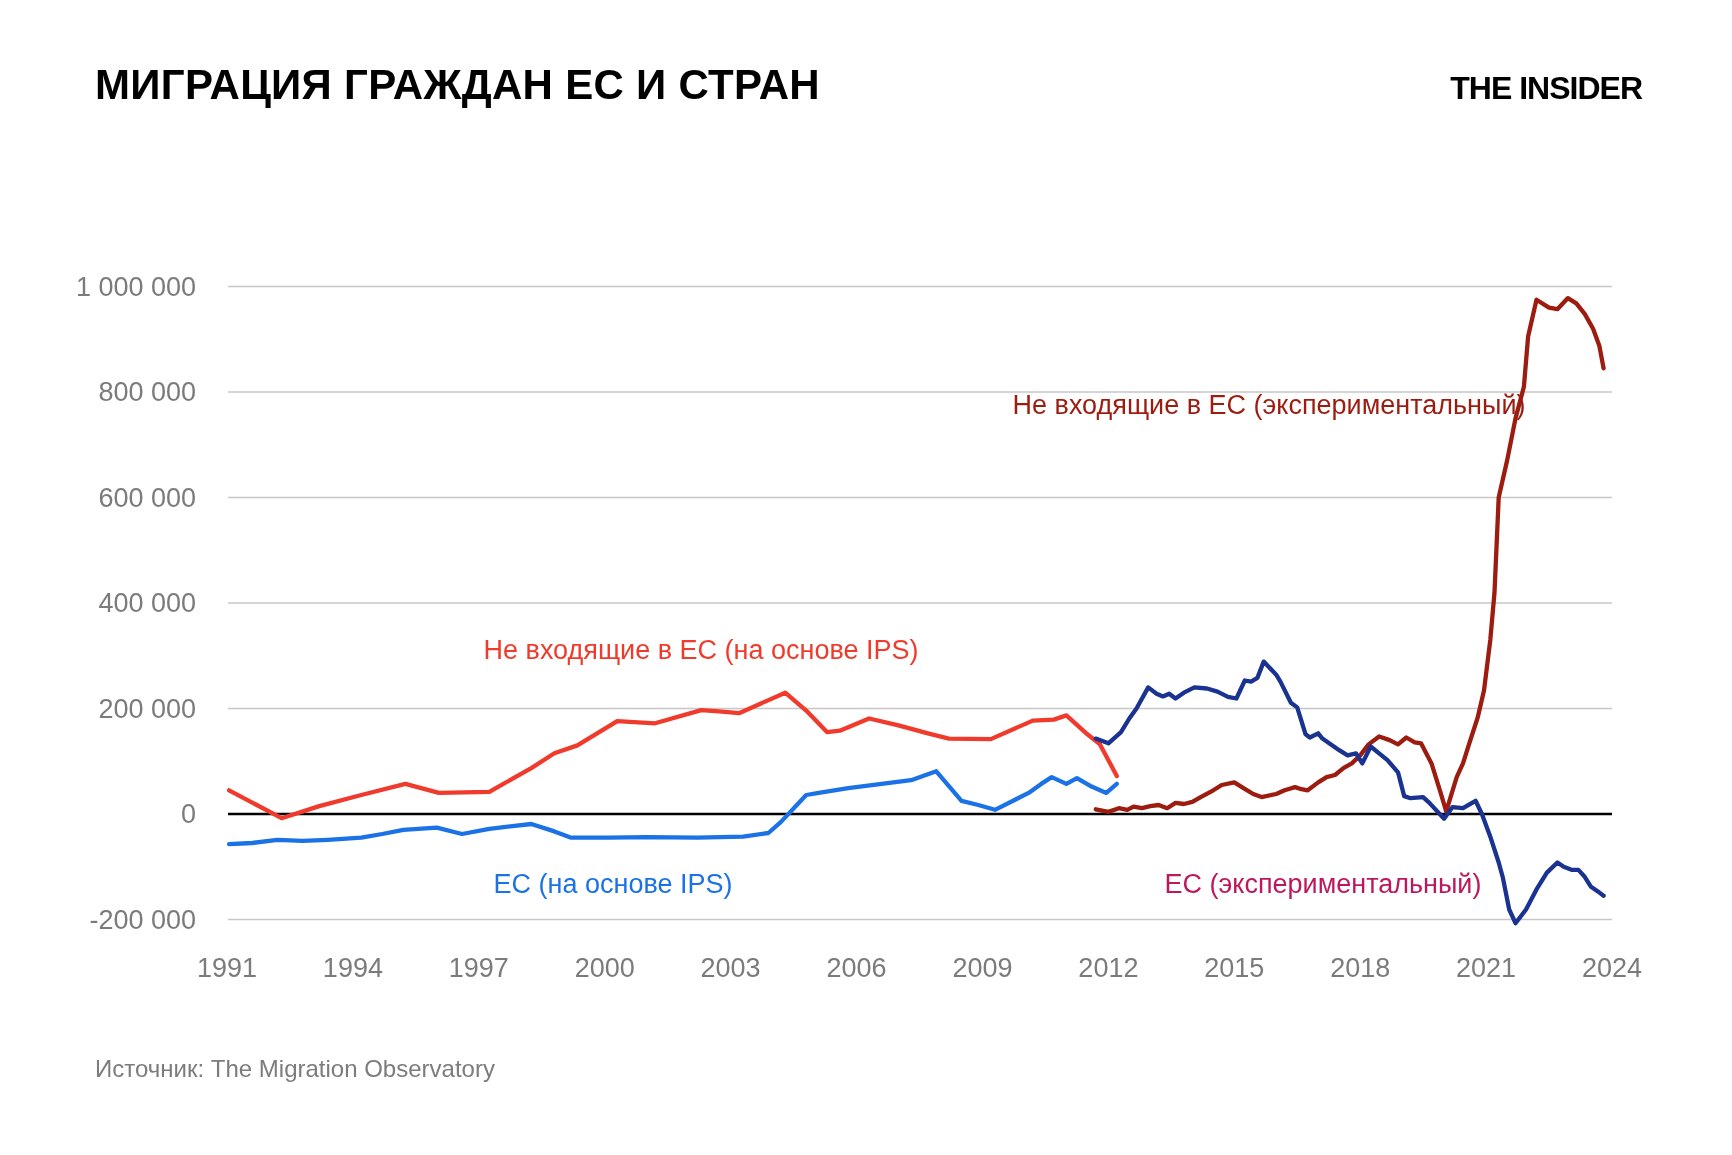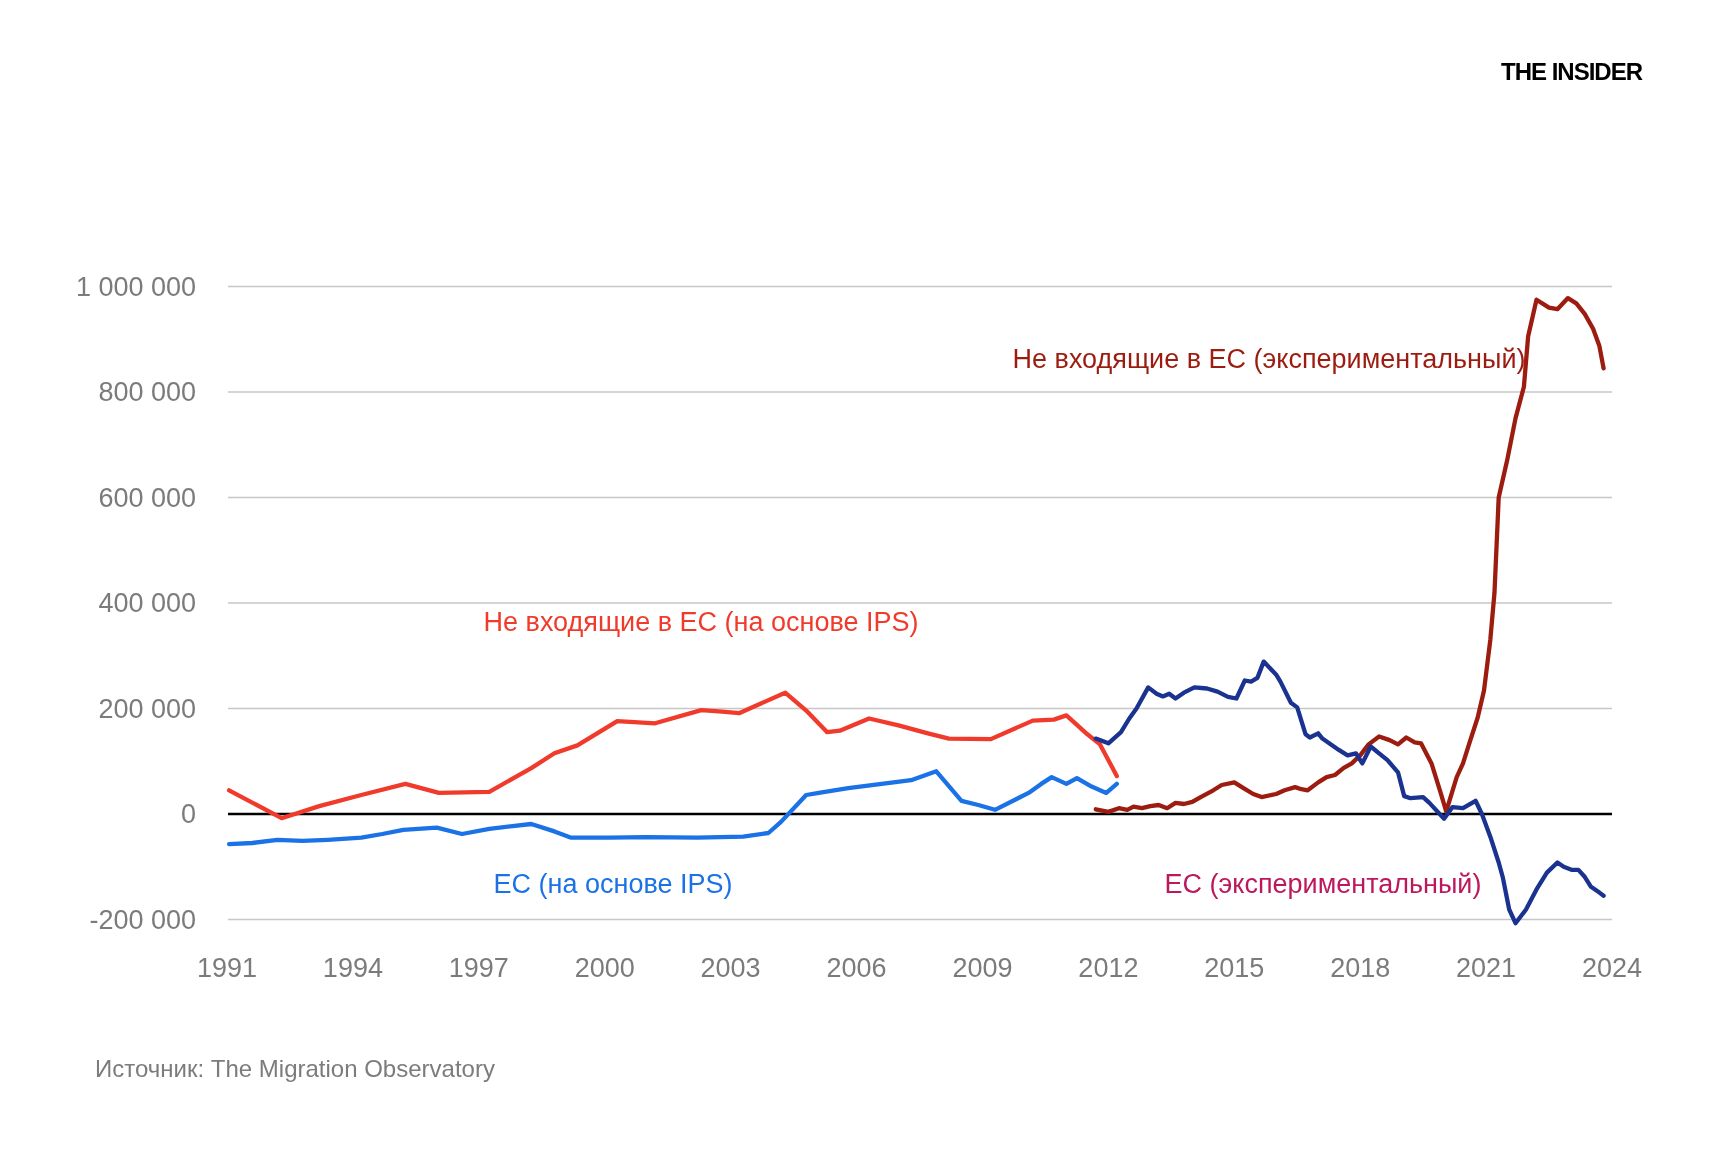--- a/index.html
+++ b/index.html
@@ -1,25 +1,25 @@
 <!DOCTYPE html>
 <html><head>
 <meta charset="utf-8">
 <style>
   html,body{margin:0;padding:0;background:#ffffff;}
   body{width:1732px;height:1155px;position:relative;overflow:hidden;
        font-family:"Liberation Sans", sans-serif;}
   .title{position:absolute;left:95px;top:58px;font-size:42px;font-weight:bold;
          line-height:53px;color:#000;letter-spacing:.3px;white-space:nowrap;}
-  .logo{position:absolute;top:58px;right:90px;font-size:24px;font-weight:bold;
+  .logo{position:absolute;top:70px;right:90px;font-size:32px;font-weight:bold;
         letter-spacing:-1px;color:#000;white-space:nowrap;}
   .src{position:absolute;left:95px;top:1055px;font-size:24px;color:#7c7c7c;white-space:nowrap;}
   .series-label{position:absolute;transform:translate(-50%,-50%);font-size:27px;
                 white-space:nowrap;}
-  #lbl-non-eu-ips{left:701px;top:622px;}
+  #lbl-non-eu-ips{left:701px;top:650px;}
   #lbl-non-eu-exp{left:1269px;top:359px;}
   #lbl-eu-ips{left:613px;top:884px;text-align:center;}
   #lbl-eu-exp{left:1323px;top:884px;}
   #chart-svg{position:absolute;left:0;top:0;}
   .ytick,.xtick{font-family:"Liberation Sans",sans-serif;font-size:27px;fill:#7b7b7b;}
 </style>
 </head>
 <body>
 
 <svg id="chart-svg" width="1732" height="1155" viewBox="0 0 1732 1155">
@@ -49,22 +49,22 @@
     <text class="xtick" x="1360.2" y="977" text-anchor="middle">2018</text>
     <text class="xtick" x="1486.1" y="977" text-anchor="middle">2021</text>
     <text class="xtick" x="1612.0" y="977" text-anchor="middle">2024</text>
     <polyline points="229.1,790.3 281.6,818.2 319.3,806.1 361.3,795.0 405.4,783.9 438.9,792.9 489.3,791.8 531.3,768.1 554.4,753.3 577.4,745.4 596.3,733.8 617.3,721.2 655.1,723.3 701.3,710.1 722.2,711.7 739.0,713.2 785.2,692.7 806.2,710.6 827.2,732.2 839.8,730.7 869.1,718.5 898.5,725.4 927.9,733.3 948.9,738.6 990.8,739.1 1032.8,720.6 1053.8,719.6 1066.4,715.4 1087.4,734.3 1100.0,744.4 1116.8,776.0" fill="none" stroke="#f03b2c" stroke-width="4.3" stroke-linejoin="round" stroke-linecap="round"></polyline>
     <polyline points="229.1,844.1 252.2,843.0 277.4,839.8 302.5,840.9 327.7,839.8 361.3,837.7 382.3,834.0 403.3,829.8 436.8,827.7 462.0,834.0 489.3,828.8 531.3,824.0 554.4,831.4 571.2,837.7 608.9,837.7 646.7,837.2 697.1,837.7 743.2,836.7 768.4,833.0 781.0,821.9 806.2,795.0 818.8,792.9 848.2,788.2 881.7,783.9 911.1,780.2 936.3,771.3 961.5,800.8 978.3,805.0 995.0,809.8 1028.6,792.9 1041.2,783.9 1051.7,777.1 1066.4,783.9 1076.9,778.1 1091.6,786.6 1106.3,792.9 1116.8,783.9" fill="none" stroke="#1b72e6" stroke-width="4.3" stroke-linejoin="round" stroke-linecap="round"></polyline>
     <polyline points="1095.8,809.3 1108.4,811.9 1118.9,808.2 1127.3,809.8 1133.5,806.6 1141.9,808.2 1150.3,806.1 1158.7,805.0 1167.1,808.2 1175.5,802.9 1183.9,804.0 1192.3,801.9 1200.7,797.1 1213.3,790.3 1221.7,785.0 1234.3,782.4 1242.7,787.6 1253.2,794.0 1261.6,797.1 1276.2,794.0 1284.6,790.3 1295.1,787.1 1301.4,789.2 1307.7,790.3 1318.2,782.4 1326.6,777.1 1335.0,775.0 1343.4,768.1 1351.8,763.4 1360.2,755.4 1368.6,744.4 1379.1,736.5 1389.6,740.1 1398.0,744.4 1406.3,737.5 1414.7,742.3 1421.0,743.3 1431.5,763.4 1439.9,790.3 1446.2,811.4 1456.7,777.1 1463.0,763.4 1469.3,743.3 1477.7,717.5 1484.0,690.6 1490.3,639.9 1494.5,592.5 1498.7,497.5 1507.1,460.6 1515.5,418.4 1523.9,386.7 1528.1,336.6 1536.5,299.7 1549.0,307.6 1557.4,309.2 1567.9,298.1 1576.3,303.4 1584.7,313.9 1593.1,328.7 1599.4,346.1 1603.6,368.3" fill="none" stroke="#9c1c10" stroke-width="4.3" stroke-linejoin="round" stroke-linecap="round"></polyline>
     <polyline points="1095.8,738.6 1108.4,743.3 1121.0,732.2 1129.3,718.5 1136.5,708.5 1148.2,687.4 1156.6,693.7 1162.9,696.4 1169.2,693.7 1175.5,698.5 1183.9,692.7 1194.4,687.4 1207.0,688.5 1217.5,691.6 1228.0,696.9 1236.4,698.5 1244.8,680.5 1251.1,681.6 1257.4,677.9 1263.7,661.6 1276.2,674.7 1280.4,681.6 1290.9,702.7 1297.2,707.4 1305.6,734.3 1309.8,737.5 1318.2,733.3 1322.4,738.6 1339.2,750.2 1347.6,755.4 1356.0,753.3 1362.3,763.4 1370.7,746.5 1379.1,753.3 1387.5,760.2 1398.0,772.3 1404.2,796.1 1410.5,798.2 1423.1,797.1 1429.4,802.9 1444.1,818.7 1452.5,807.1 1463.0,808.2 1475.6,800.8 1481.9,814.0 1490.3,836.7 1498.7,862.5 1502.9,877.8 1509.2,909.5 1515.5,923.2 1526.0,909.5 1536.5,889.4 1546.9,872.6 1557.4,862.5 1563.7,866.8 1572.1,869.9 1578.4,869.9 1584.7,876.8 1591.0,886.8 1599.4,892.6 1603.6,895.8" fill="none" stroke="#1b3390" stroke-width="4.3" stroke-linejoin="round" stroke-linecap="round"></polyline>
   </svg>
 
 <div class="title">
-  <br>
+  <span>МИГРАЦИЯ ГРАЖДАН ЕС И СТРАН</span><br>
 </div>
 <div class="logo">THE INSIDER</div>
 
 <div class="series-label" id="lbl-non-eu-ips" style="color: rgb(240, 59, 44);">Не входящие в ЕС (на основе IPS)</div>
 <div class="series-label" id="lbl-eu-ips" style="color: rgb(27, 114, 230);">ЕС (на основе IPS)</div>
-<div class="series-label" id="lbl-non-eu-exp" style="color: rgb(156, 28, 16);">Не входящие в ЕС (экспериментальный)</div>
+<div class="series-label" id="lbl-non-eu-exp" style="color: rgb(156, 28, 16); margin-top: 46px;">Не входящие в ЕС (экспериментальный)</div>
 <div class="series-label" id="lbl-eu-exp" style="color: #be185d;">ЕС (экспериментальный)</div>
 
 <div class="src">Источник: The Migration Observatory</div>
 
 </body></html>

